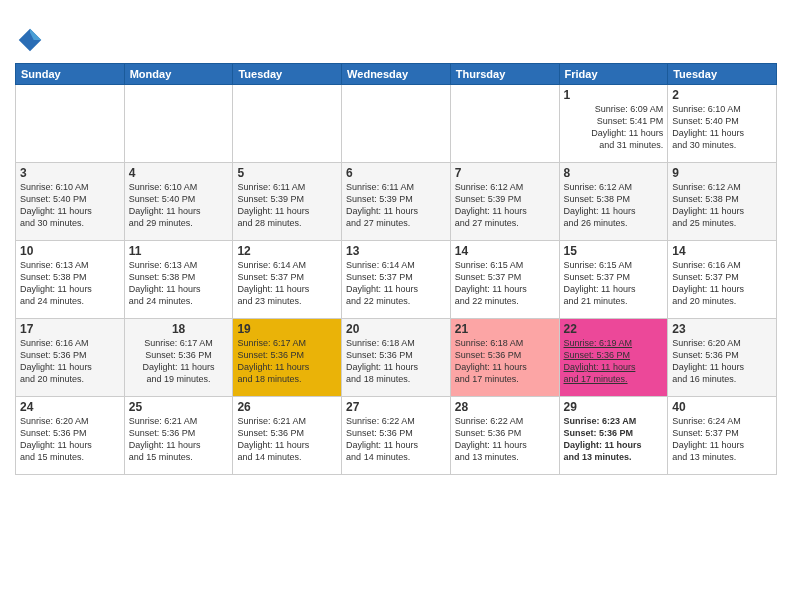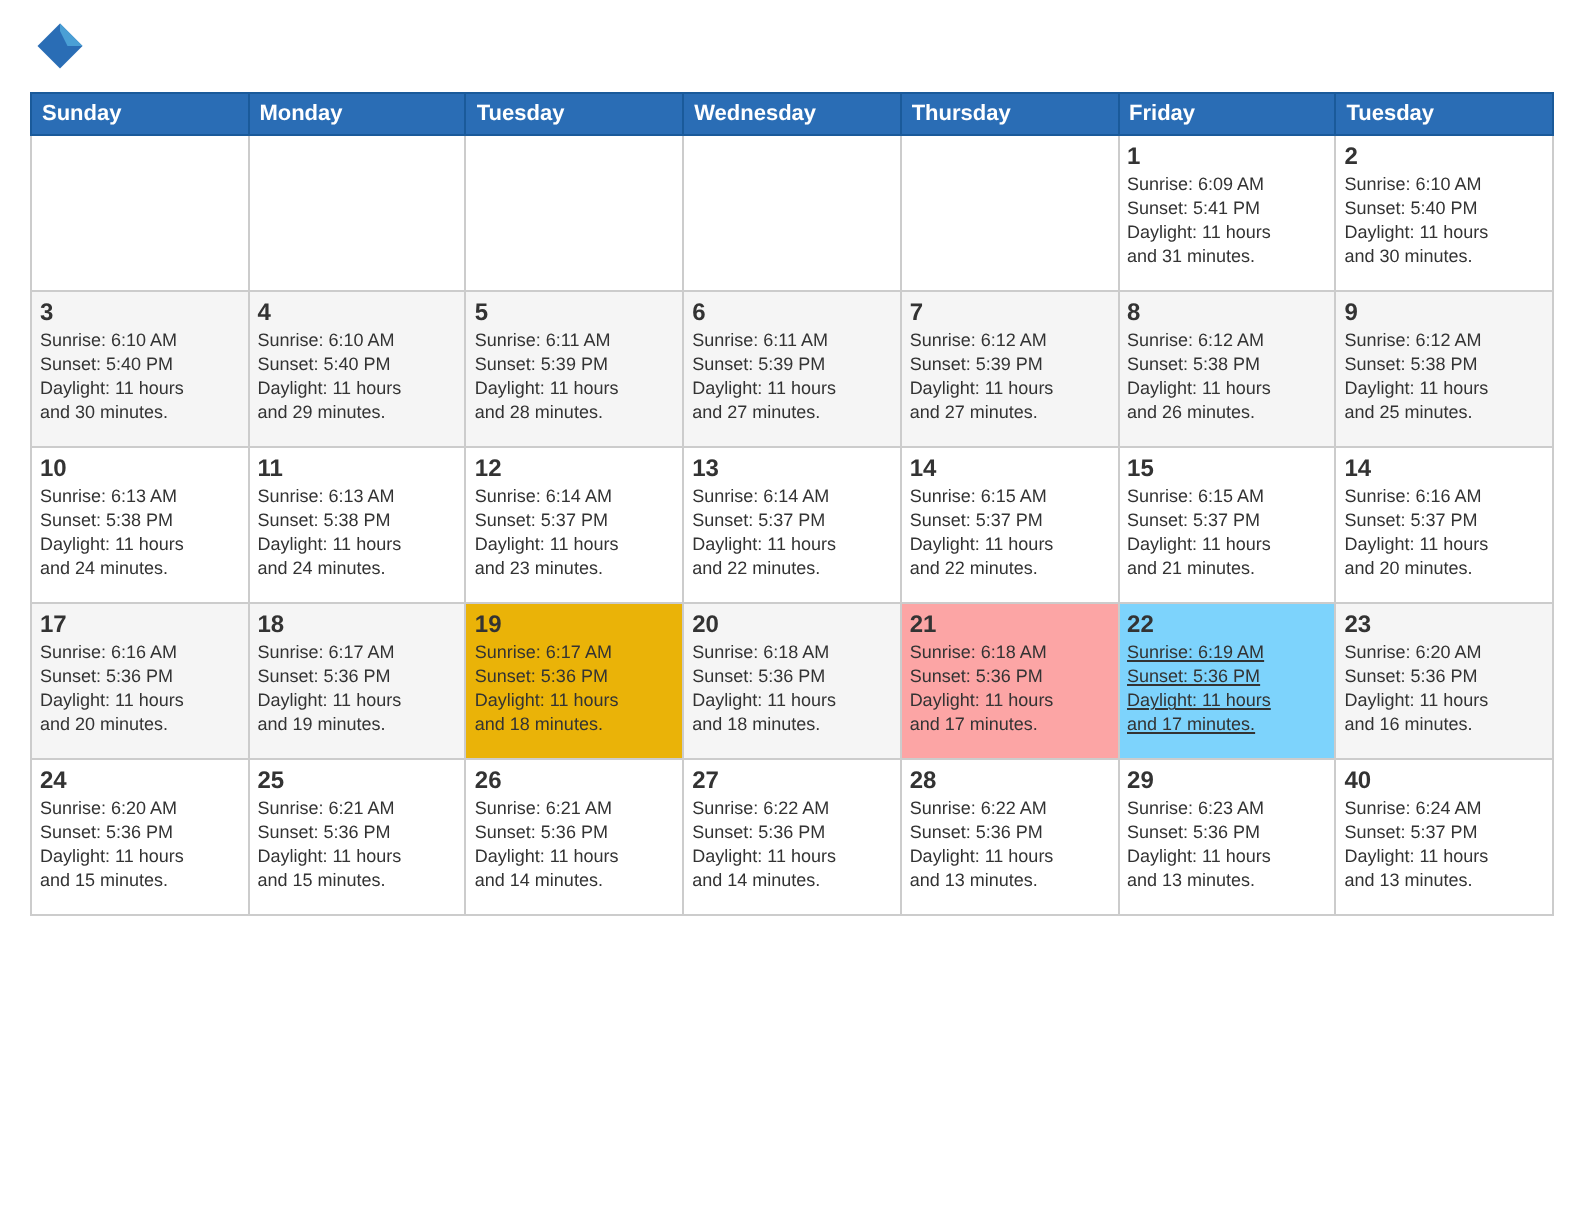--- a/index.html
+++ b/index.html
@@ -6,21 +6,21 @@
     body {
       font-family: Arial, sans-serif;
       background: #fff;
       width: 792px;
       height: 612px;
       overflow: hidden;
     }
     .page {
       width: 792px;
       height: 612px;
-      padding: 8px 15px;
+      padding: 25px 15px;
     }
     .header {
       display: flex;
       justify-content: space-between;
       align-items: flex-start;
       margin-bottom: 8px;
     }
     .logo {
       display: flex;
       align-items: center;
@@ -138,21 +138,21 @@
     </thead>
     <tbody id="calendar-body">
     <tr>
           <td class="empty-cell"></td>
           <td class="empty-cell"></td>
           <td class="empty-cell"></td>
           <td class="empty-cell"></td>
           <td class="empty-cell"></td>
           <td>
             <span class="day-num">1</span>
-            <div class="day-info" style="white-space: pre-line;">Sunrise: 6:09 AM
+            <div class="day-info" style="white-space: pre-line; text-align: right;">Sunrise: 6:09 AM
 Sunset: 5:41 PM
 Daylight: 11 hours
 and 31 minutes.</div>
           </td>
           <td>
             <span class="day-num">2</span>
             <div class="day-info" style="white-space: pre-line;">Sunrise: 6:10 AM
 Sunset: 5:40 PM
 Daylight: 11 hours
 and 30 minutes.</div>
@@ -261,21 +261,21 @@
           </td>
         </tr>
         <tr style="background: rgb(245, 245, 245);">
           <td style="background: rgb(245, 245, 245);">
             <span class="day-num">17</span>
             <div class="day-info" style="white-space: pre-line;">Sunrise: 6:16 AM
 Sunset: 5:36 PM
 Daylight: 11 hours
 and 20 minutes.</div>
           </td>
-          <td style="background: rgb(245, 245, 245);">
+          <td style="background: rgb(245, 245, 245); text-align: center;">
             <span class="day-num">18</span>
             <div class="day-info" style="white-space: pre-line;">Sunrise: 6:17 AM
 Sunset: 5:36 PM
 Daylight: 11 hours
 and 19 minutes.</div>
           </td>
           <td style="background: #eab308;">
             <span class="day-num">19</span>
             <div class="day-info" style="white-space: pre-line;">Sunrise: 6:17 AM
 Sunset: 5:36 PM
@@ -289,21 +289,21 @@
 Daylight: 11 hours
 and 18 minutes.</div>
           </td>
           <td style="background: #fca5a5;">
             <span class="day-num">21</span>
             <div class="day-info" style="white-space: pre-line;">Sunrise: 6:18 AM
 Sunset: 5:36 PM
 Daylight: 11 hours
 and 17 minutes.</div>
           </td>
-          <td style="background: #7dd3fc;">
+          <td style="background: #ec4899;">
             <span class="day-num">22</span>
             <div class="day-info" style="white-space: pre-line; text-decoration: underline;">Sunrise: 6:19 AM
 Sunset: 5:36 PM
 Daylight: 11 hours
 and 17 minutes.</div>
           </td>
           <td style="background: rgb(245, 245, 245);">
             <span class="day-num">23</span>
             <div class="day-info" style="white-space: pre-line;">Sunrise: 6:20 AM
 Sunset: 5:36 PM
@@ -342,21 +342,21 @@
           </td>
           <td>
             <span class="day-num">28</span>
             <div class="day-info" style="white-space: pre-line;">Sunrise: 6:22 AM
 Sunset: 5:36 PM
 Daylight: 11 hours
 and 13 minutes.</div>
           </td>
           <td>
             <span class="day-num">29</span>
-            <div class="day-info" style="white-space: pre-line;">Sunrise: 6:23 AM
+            <div class="day-info" style="white-space: pre-line; font-weight: bold;">Sunrise: 6:23 AM
 Sunset: 5:36 PM
 Daylight: 11 hours
 and 13 minutes.</div>
           </td>
           <td>
             <span class="day-num">40</span>
             <div class="day-info" style="white-space: pre-line;">Sunrise: 6:24 AM
 Sunset: 5:37 PM
 Daylight: 11 hours
 and 13 minutes.</div>

